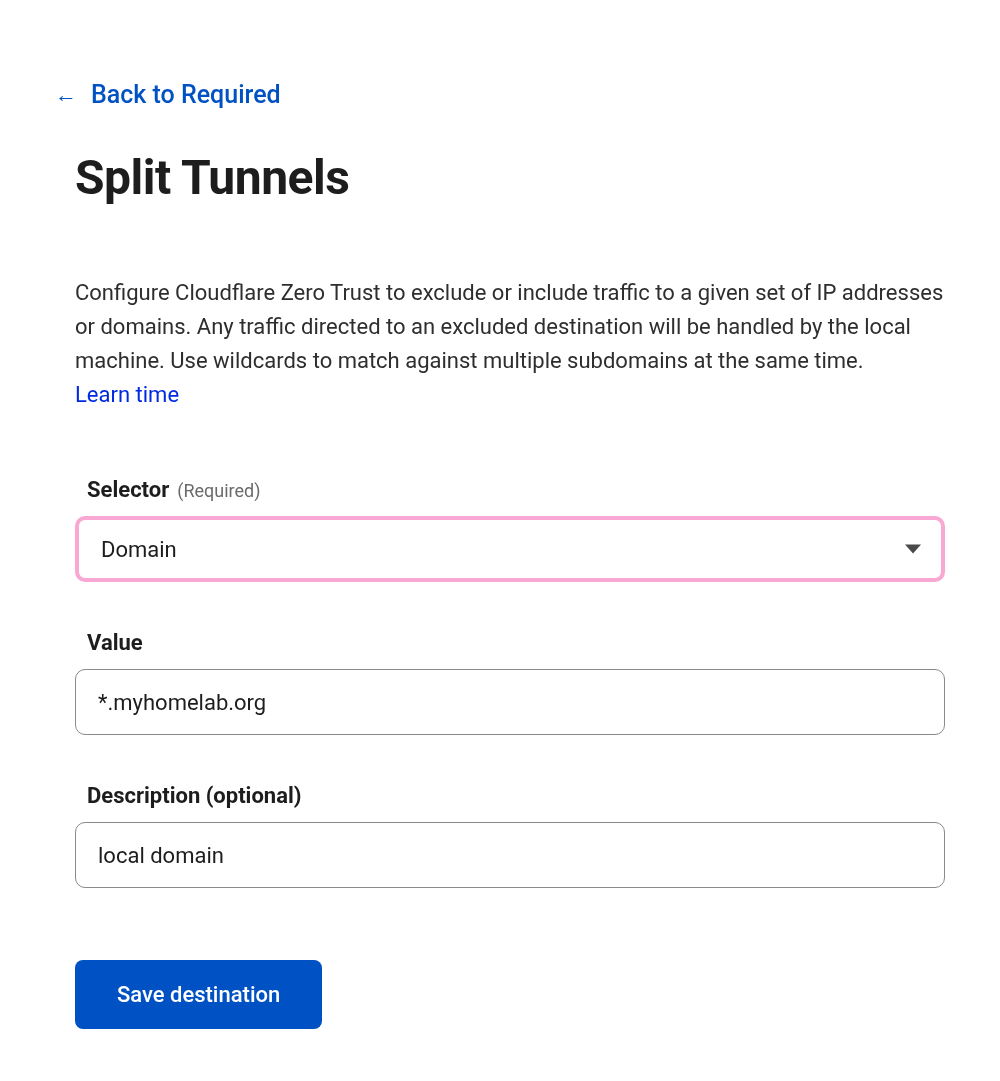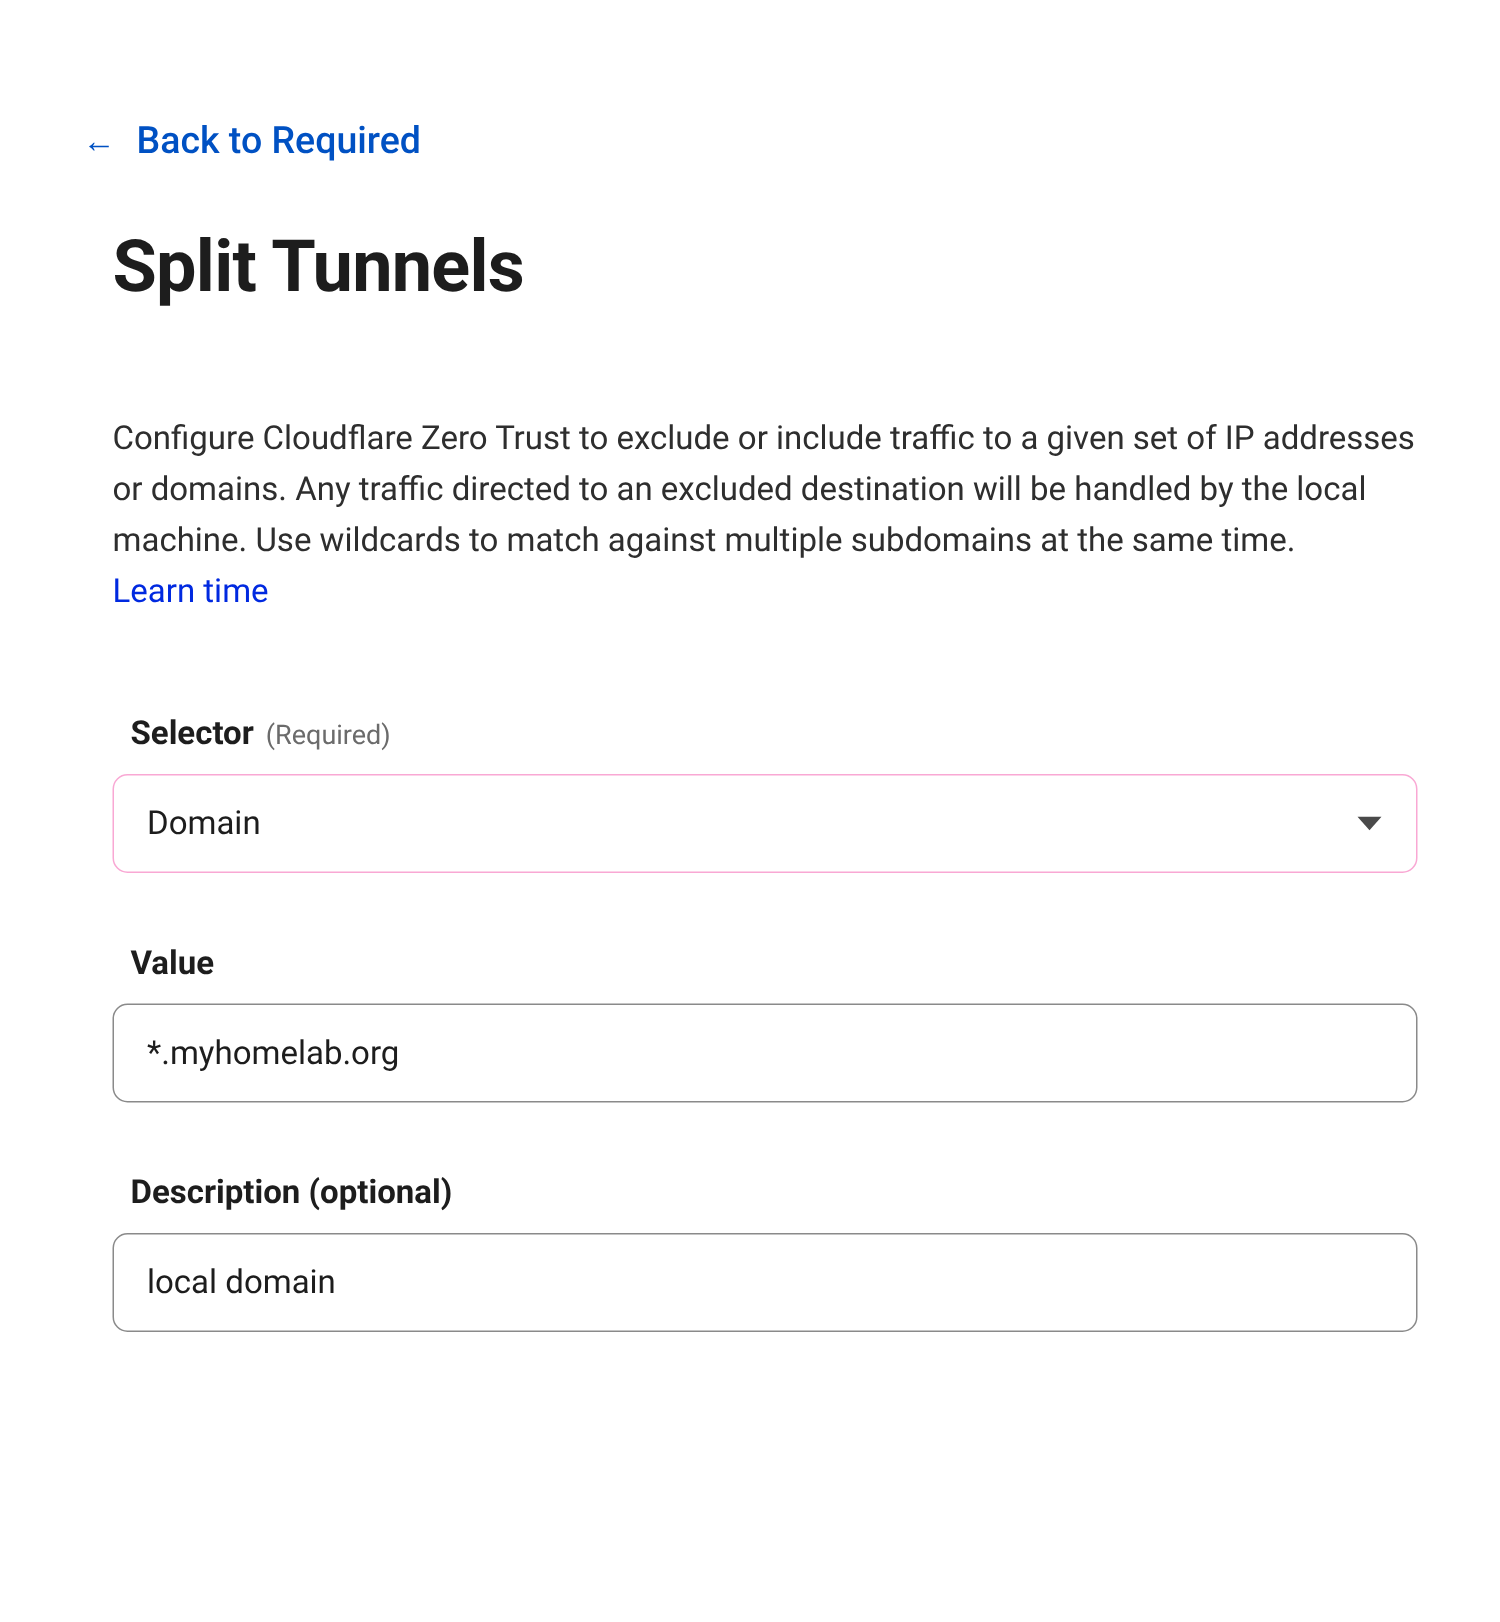--- a/index.html
+++ b/index.html
@@ -69,21 +69,21 @@
       font-weight: 400;
       color: #6b6b6b;
       margin-left: 8px;
     }
     .select-wrapper {
       position: relative;
     }
     .select-field {
       width: 100%;
       height: 66px;
-      border: 1px solid #f9a8d4;
+      border: 4px solid #f9a8d4;
       border-radius: 10px;
       padding: 0 22px;
       font-size: 22px;
       color: #1d1d1d;
       background: #ffffff;
       appearance: none;
       -webkit-appearance: none;
       cursor: pointer;
       font-family: inherit;
     }
@@ -152,16 +152,17 @@
   <div class="form-group">
     <label class="form-label">Value</label>
     <input type="text" class="text-field" value="*.myhomelab.org" style="">
   </div>
 
   <div class="form-group">
     <label class="form-label">Description (optional)</label>
     <input type="text" class="text-field" value="local domain" style="">
   </div>
 
+  <button class="save-button">Save destination</button>
 </div>
 
 
 
 
 </body></html>

